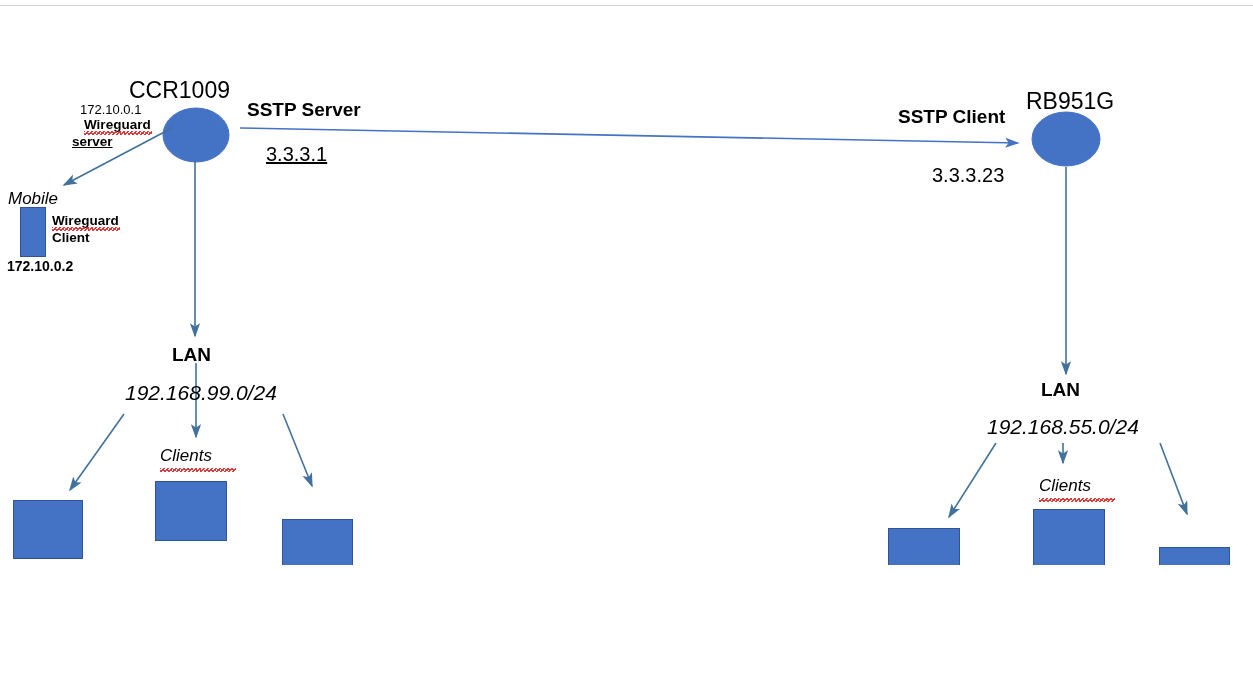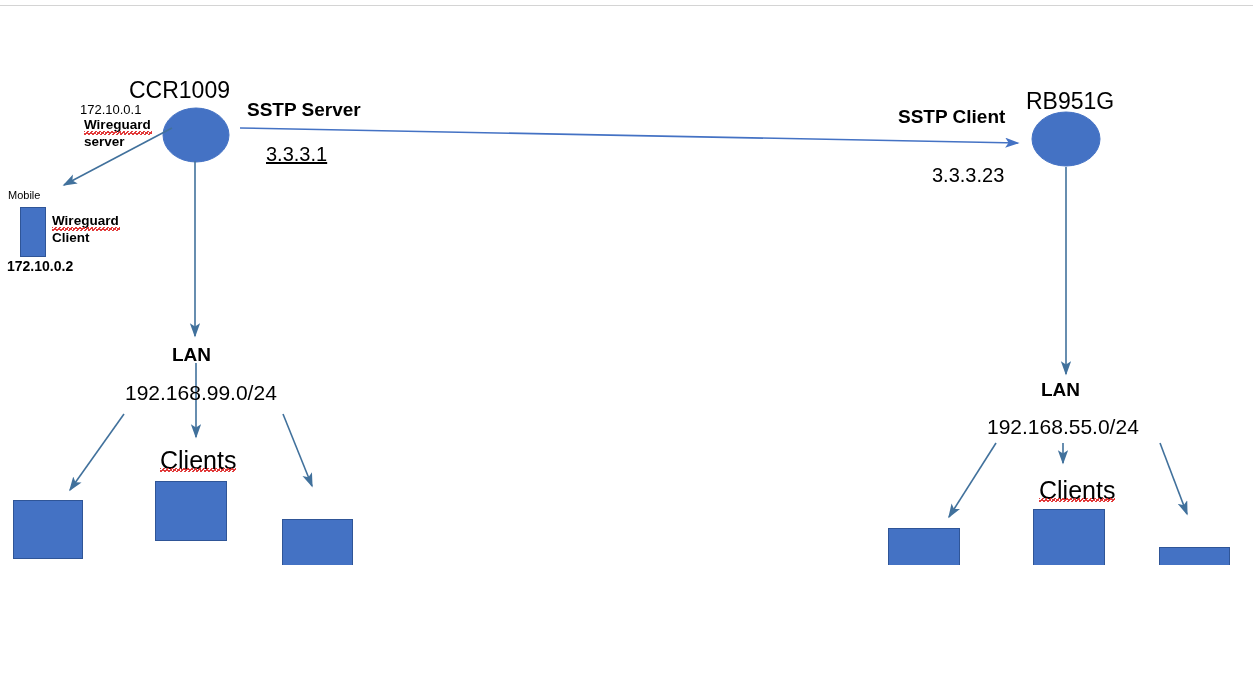--- a/index.html
+++ b/index.html
@@ -61,28 +61,31 @@
     font-size: 20px;
     font-weight: 400;
   }
   .t-lan {
     font-size: 19px;
     font-weight: bold;
   }
   .t-subnet {
     font-size: 21px;
     font-weight: 400;
+    font-style: italic;
   }
   .t-clients {
-    font-size: 25px;
-    font-weight: 400;
+    font-size: 17px;
+    font-weight: 400;
+    font-style: italic;
   }
   .t-mobile {
-    font-size: 11px;
-    font-weight: 400;
+    font-size: 17px;
+    font-weight: 400;
+    font-style: italic;
   }
   .t-ip2 {
     font-size: 14px;
     font-weight: 400;
   }
   
   .squiggle {
     position: absolute;
     height: 4px;
     background-image:
@@ -162,21 +165,21 @@
   <div class="shape-box" style="left:1033px; top:509px; width:72px; height:58px;"></div>
   <div class="shape-box" style="left:1159px; top:547px; width:71px; height:59px;"></div>
 
   <div class="lbl t-device" style="left:129px; top:78px;">CCR1009</div>
 
   <div class="lbl t-ip-small" style="left:80px; top:103px;text-align:right;">172.10.0.1</div>
 
   <div class="lbl t-bold-sm" style="left:84px; top:118px;">Wireguard</div>
   <div class="squiggle" style="left:84px; top:131px; width:68px;"></div>
 
-  <div class="lbl t-bold-sm" style="left:84px; top:135px;">server</div>
+  <div class="lbl t-bold-sm" style="left:72px; top:135px;text-decoration:underline;">server</div>
 
   <div class="lbl t-head" style="left:247px; top:100px;">SSTP Server</div>
 
   <div class="lbl t-ip" style="left:266px; top:144px;text-decoration:underline;">3.3.3.1</div>
 
   <div class="lbl t-head" style="left:898px; top:107px;">SSTP Client</div>
 
   <div class="lbl t-ip" style="left:932px; top:165px;">3.3.3.23</div>
 
   <div class="lbl t-device" style="left:1026px; top:89px;">RB951G</div>

